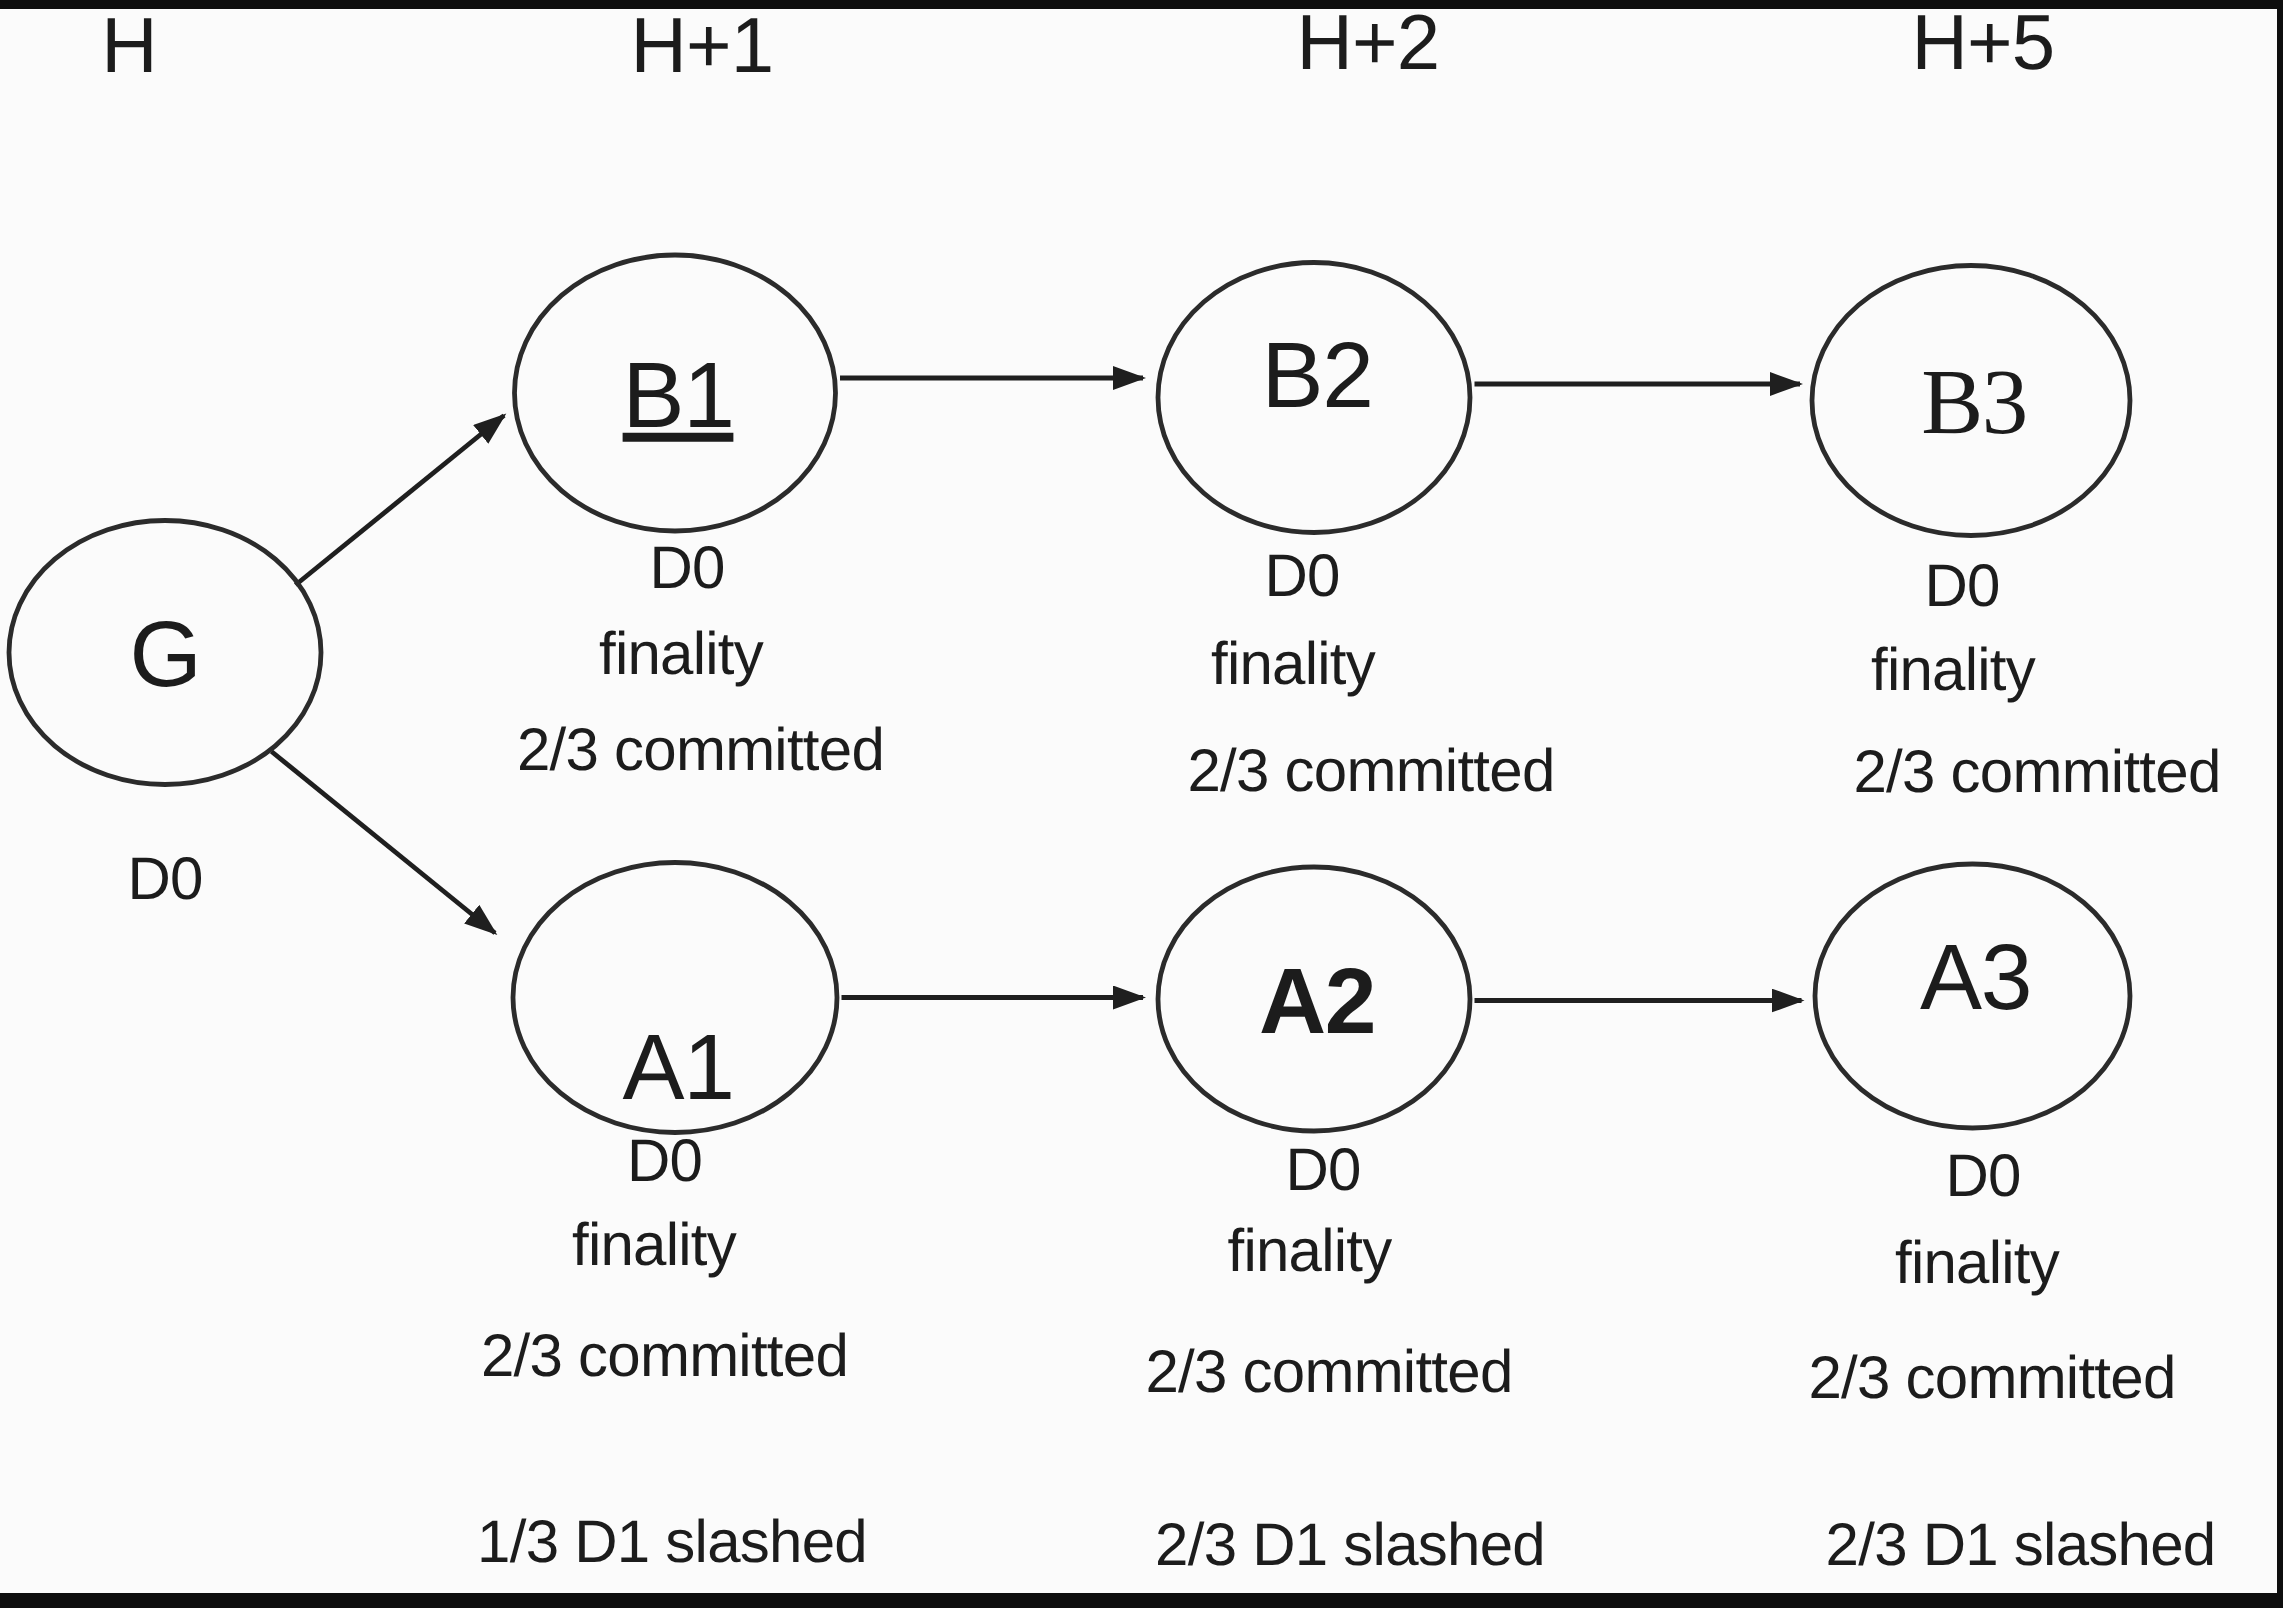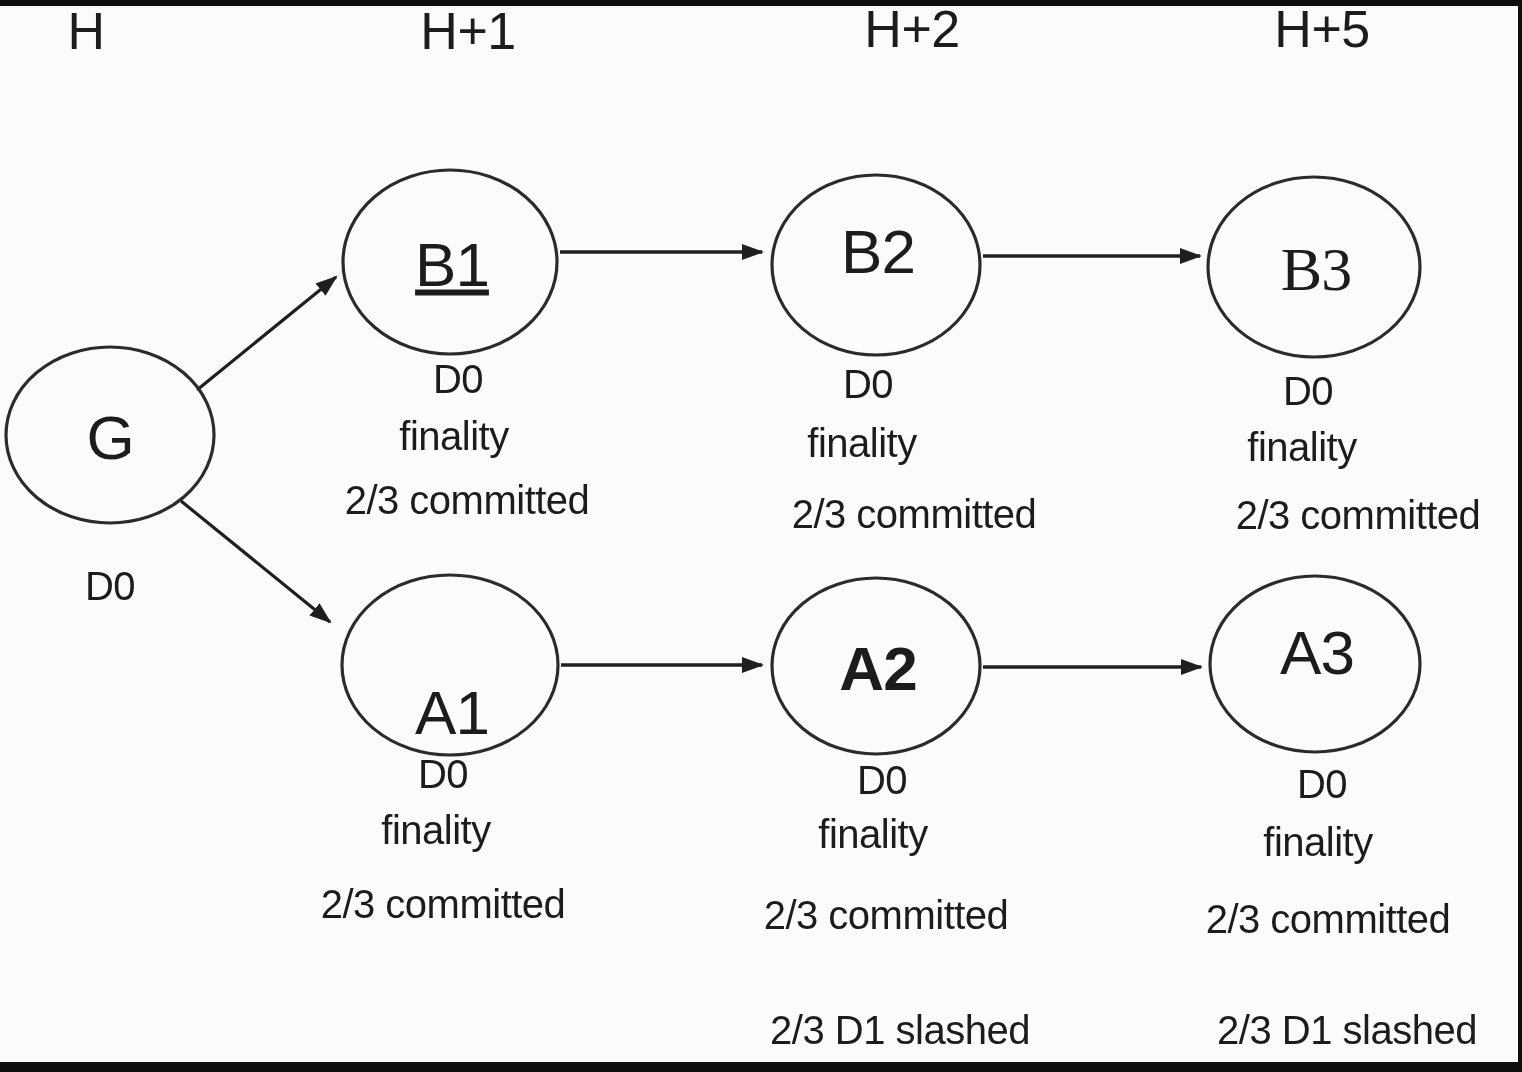--- a/index.html
+++ b/index.html
@@ -85,20 +85,21 @@
   <div class="t cap" style="left:862px; top:421px;">finality</div>
   <div class="t cap" style="left:914px; top:492px;">2/3 committed</div>
 
   <div class="t cap" style="left:1308px;top:369px;">D0</div>
   <div class="t cap" style="left:1302px;top:425px;">finality</div>
   <div class="t cap" style="left:1358px;top:493px;">2/3 committed</div>
 
   <div class="t cap" style="left:443px; top:752px;">D0</div>
   <div class="t cap" style="left:436px; top:808px;">finality</div>
   <div class="t cap" style="left:443px; top:882px;">2/3 committed</div>
+  <div class="t cap" style="left:448px; top:1006px;">1/3 D1 slashed</div>
 
   <div class="t cap" style="left:882px; top:758px;">D0</div>
   <div class="t cap" style="left:873px; top:812px;">finality</div>
   <div class="t cap" style="left:886px; top:893px;">2/3 committed</div>
   <div class="t cap" style="left:900px; top:1008px;">2/3 D1 slashed</div>
 
   <div class="t cap" style="left:1322px;top:762px;">D0</div>
   <div class="t cap" style="left:1318px;top:820px;">finality</div>
   <div class="t cap" style="left:1328px;top:897px;">2/3 committed</div>
   <div class="t cap" style="left:1347px;top:1008px;">2/3 D1 slashed</div>

